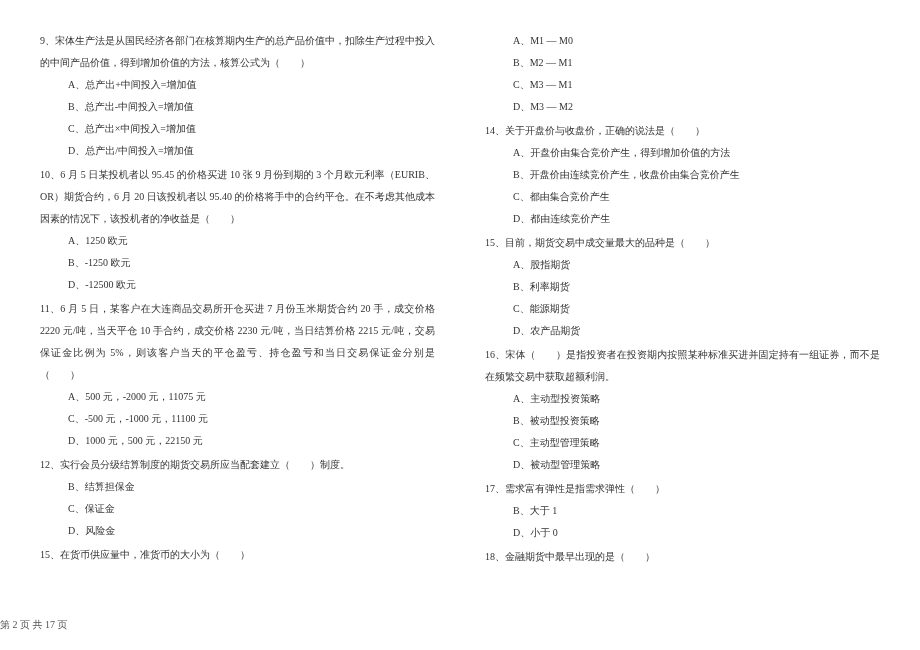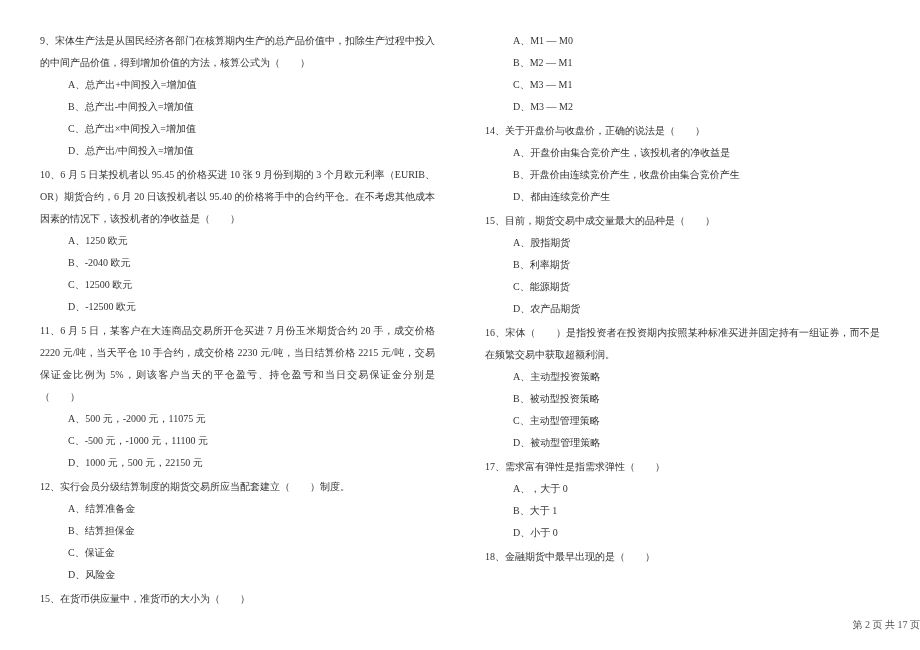--- a/index.html
+++ b/index.html
@@ -32,93 +32,91 @@
     .q-text {
       text-align: justify;
     }
     .option {
       padding-left: 28px;
     }
     .footer {
       position: absolute;
       bottom: 18px;
       left: 0;
-      right: 0;
-      text-align: right;
+      right: 12px;
+      text-align: left;
       font-size: 10px;
       color: #555;
     }
   </style>
 </head>
 <body>
 
 <div class="columns">
   <div class="col">
     <div class="question">
       <div class="q-text">9、宋体生产法是从国民经济各部门在核算期内生产的总产品价值中，扣除生产过程中投入的中间产品价值，得到增加价值的方法，核算公式为（　　）</div>
       <div class="option">A、总产出+中间投入=增加值</div>
       <div class="option">B、总产出-中间投入=增加值</div>
       <div class="option">C、总产出×中间投入=增加值</div>
       <div class="option">D、总产出/中间投入=增加值</div>
     </div>
     <div class="question">
       <div class="q-text">10、6 月 5 日某投机者以 95.45 的价格买进 10 张 9 月份到期的 3 个月欧元利率（EURIB、OR）期货合约，6 月 20 日该投机者以 95.40 的价格将手中的合约平仓。在不考虑其他成本因素的情况下，该投机者的净收益是（　　）</div>
       <div class="option">A、1250 欧元</div>
-      <div class="option">B、-2040 欧元</div>
-      <div class="option">C、12500 欧元</div>
+      <div class="option">B、-1250 欧元</div>
       <div class="option">D、-12500 欧元</div>
     </div>
     <div class="question">
       <div class="q-text">11、6 月 5 日，某客户在大连商品交易所开仓买进 7 月份玉米期货合约 20 手，成交价格 2220 元/吨，当天平仓 10 手合约，成交价格 2230 元/吨，当日结算价格 2215 元/吨，交易保证金比例为 5%，则该客户当天的平仓盈亏、持仓盈亏和当日交易保证金分别是（　　）</div>
       <div class="option">A、500 元，-2000 元，11075 元</div>
       <div class="option">C、-500 元，-1000 元，11100 元</div>
       <div class="option">D、1000 元，500 元，22150 元</div>
     </div>
     <div class="question">
       <div class="q-text">12、实行会员分级结算制度的期货交易所应当配套建立（　　）制度。</div>
-      <div class="option">A、结算准备金</div>
       <div class="option">B、结算担保金</div>
       <div class="option">C、保证金</div>
       <div class="option">D、风险金</div>
     </div>
     <div class="question">
       <div class="q-text">15、在货币供应量中，准货币的大小为（　　）</div>
     </div>
   </div>
 
   <div class="col">
     <div class="question">
       <div class="option">A、M1 — M0</div>
       <div class="option">B、M2 — M1</div>
       <div class="option">C、M3 — M1</div>
       <div class="option">D、M3 — M2</div>
     </div>
     <div class="question">
       <div class="q-text">14、关于开盘价与收盘价，正确的说法是（　　）</div>
-      <div class="option">A、开盘价由集合竞价产生，该投机者的净收益是</div>
+      <div class="option">A、开盘价由集合竞价产生，得到增加价值的方法</div>
       <div class="option">B、开盘价由连续竞价产生，收盘价由集合竞价产生</div>
+      <div class="option">C、都由集合竞价产生</div>
       <div class="option">D、都由连续竞价产生</div>
     </div>
     <div class="question">
       <div class="q-text">15、目前，期货交易中成交量最大的品种是（　　）</div>
       <div class="option">A、股指期货</div>
       <div class="option">B、利率期货</div>
       <div class="option">C、能源期货</div>
       <div class="option">D、农产品期货</div>
     </div>
     <div class="question">
       <div class="q-text">16、宋体（　　）是指投资者在投资期内按照某种标准买进并固定持有一组证券，而不是在频繁交易中获取超额利润。</div>
       <div class="option">A、主动型投资策略</div>
       <div class="option">B、被动型投资策略</div>
       <div class="option">C、主动型管理策略</div>
       <div class="option">D、被动型管理策略</div>
     </div>
     <div class="question">
       <div class="q-text">17、需求富有弹性是指需求弹性（　　）</div>
-      <div class="option">A、，大于 0</div>
       <div class="option">B、大于 1</div>
       <div class="option">D、小于 0</div>
     </div>
     <div class="question">
       <div class="q-text">18、金融期货中最早出现的是（　　）</div>
     </div>
   </div>
 </div>
 
 <div class="footer">第 2 页 共 17 页</div>

